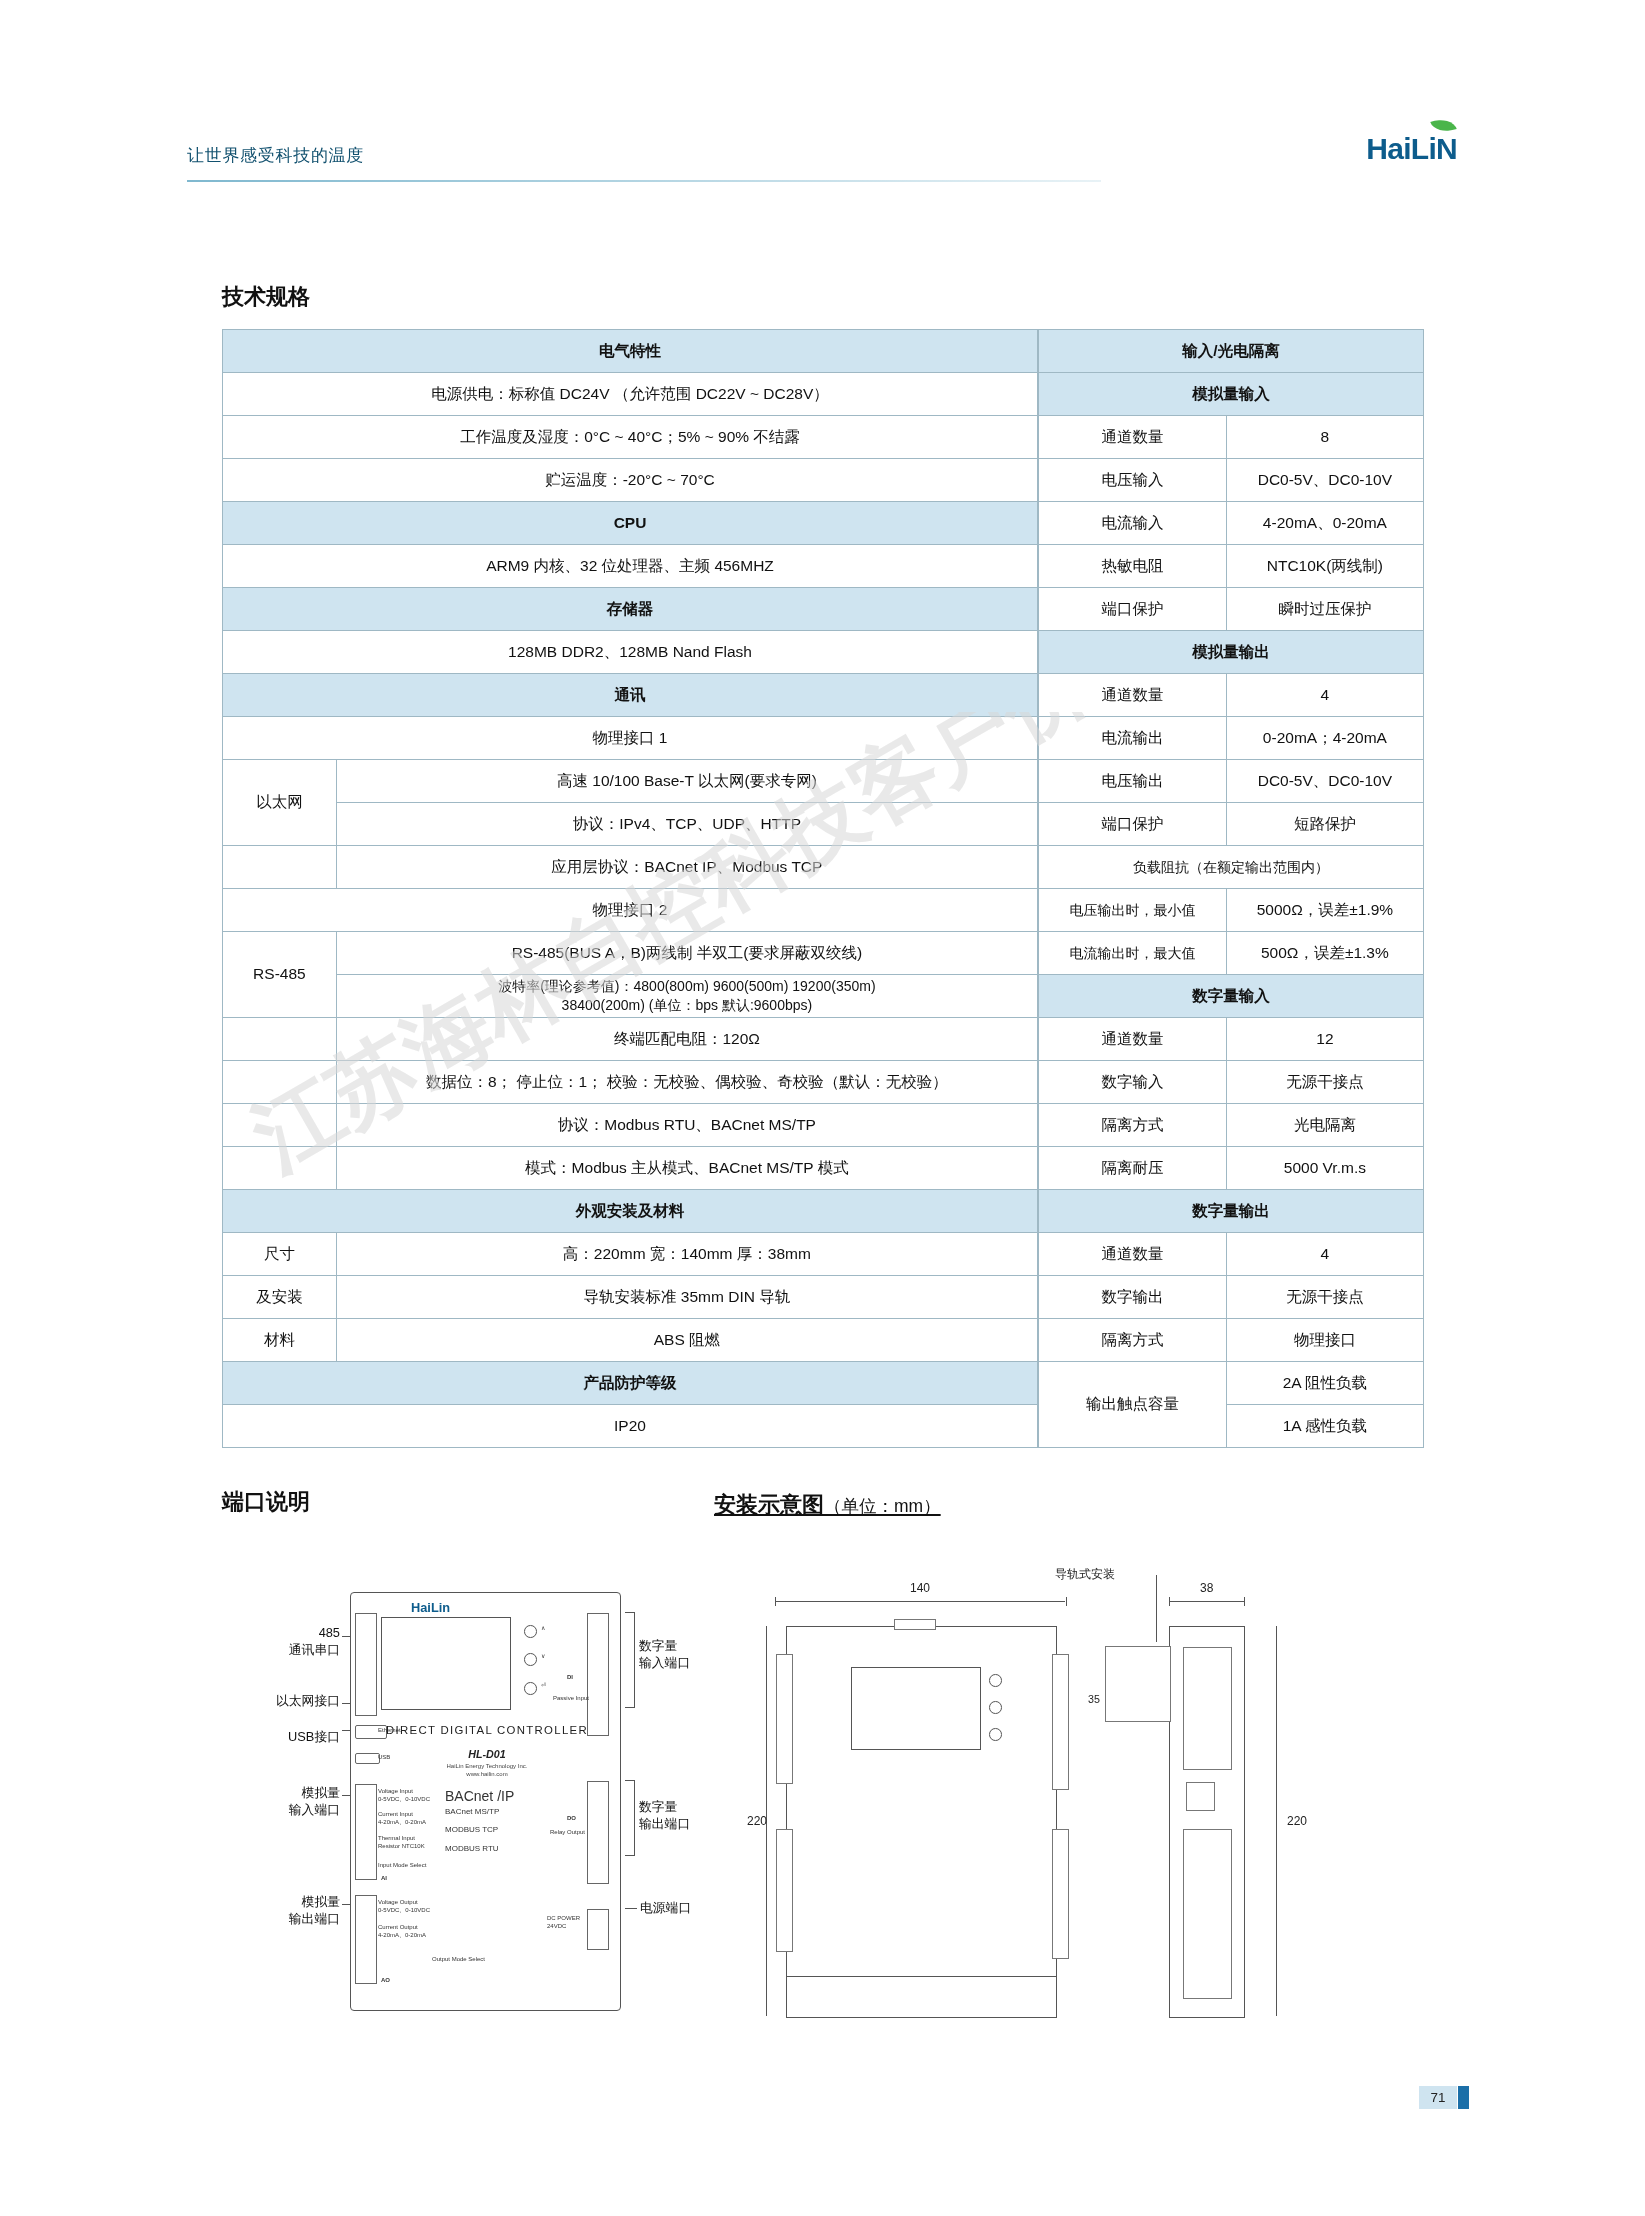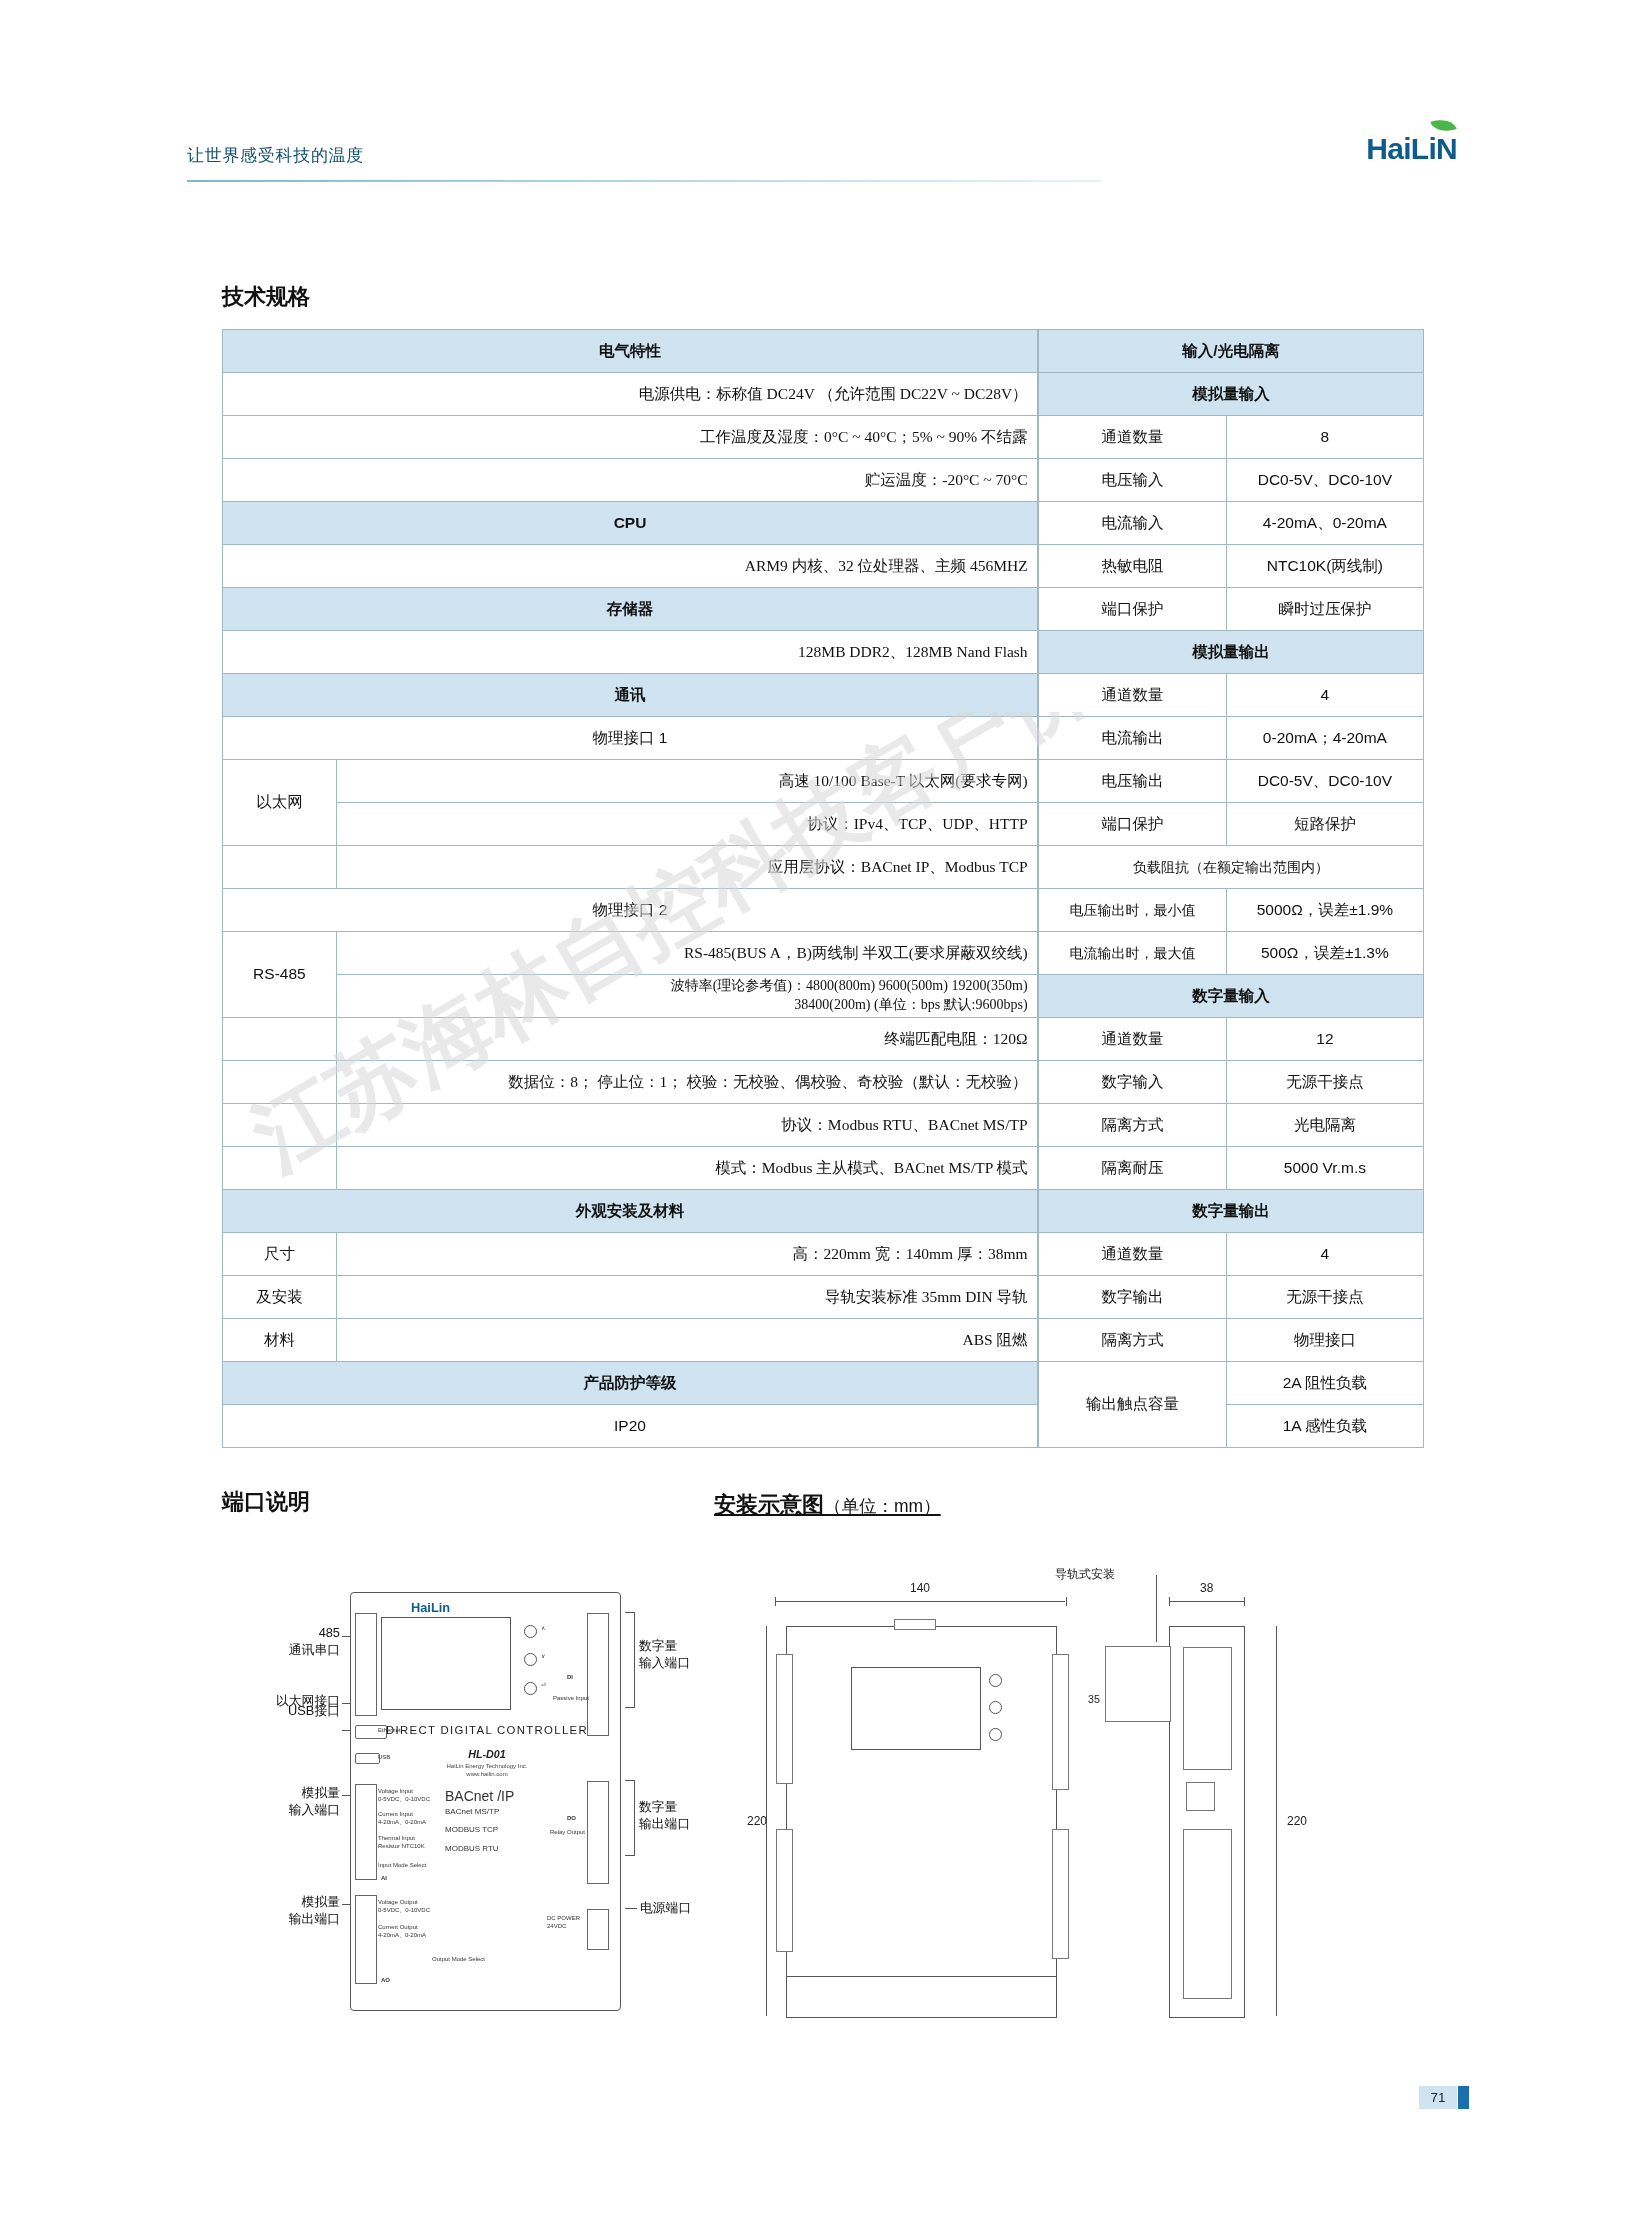--- a/index.html
+++ b/index.html
@@ -51,21 +51,21 @@
     border:0.7px solid #9fb8c4;
     padding:0 9.4px;
     height:42px;
     vertical-align:middle;
     line-height:1.35;
   }
   .hd{
     background:#cfe4f0;text-align:center;font-weight:bold;
   }
   .ctr{text-align:center;}
-  .left{text-align:right;font-family:Liberation Serif, serif;}
+  .left{text-align:center;}
 
   
   #tbl-left{left:222px;top:329px;width:816px;}
   
   #tbl-right{left:1038px;top:329px;width:386px;}
 
   .small{font-size:14px;}
 
   
   .wm{
@@ -415,21 +415,21 @@
       <div class="tiny" style="position:absolute;left:94px;top:232px;font-size:8px;">MODBUS TCP</div>
       <div class="tiny" style="position:absolute;left:94px;top:251px;font-size:8px;">MODBUS RTU</div>
 
       <div class="dev-title">DIRECT  DIGITAL  CONTROLLER</div>
       <div class="dev-model">HL-D01</div>
       <div class="dev-sub">HaiLin Energy Technology Inc.<br>www.hailin.com</div>
     </div>
 
     <div class="lbl" style="left:0px;top:60px;width:118px;">485<br>通讯串口</div>
     <div class="lbl" style="left:0px;top:128px;width:118px;">以太网接口</div>
-    <div class="lbl" style="left:0px;top:138px;width:118px;">USB接口</div>
+    <div class="lbl" style="left:0px;top:164px;width:118px;">USB接口</div>
     <div class="lbl" style="left:0px;top:220px;width:118px;">模拟量<br>输入端口</div>
     <div class="lbl" style="left:0px;top:329px;width:118px;">模拟量<br>输出端口</div>
 
     <div class="lead" style="left:120px;top:71px;width:9.4px;"></div>
     <div class="lead" style="left:120px;top:138px;width:9.4px;"></div>
     <div class="lead" style="left:120px;top:165px;width:9.4px;"></div>
     <div class="lead" style="left:120px;top:230px;width:9.4px;"></div>
     <div class="lead" style="left:120px;top:339px;width:9.4px;"></div>
 
     <div class="brkt-r" style="left:403px;top:47px;width:9.4px;height:94px;"></div>

